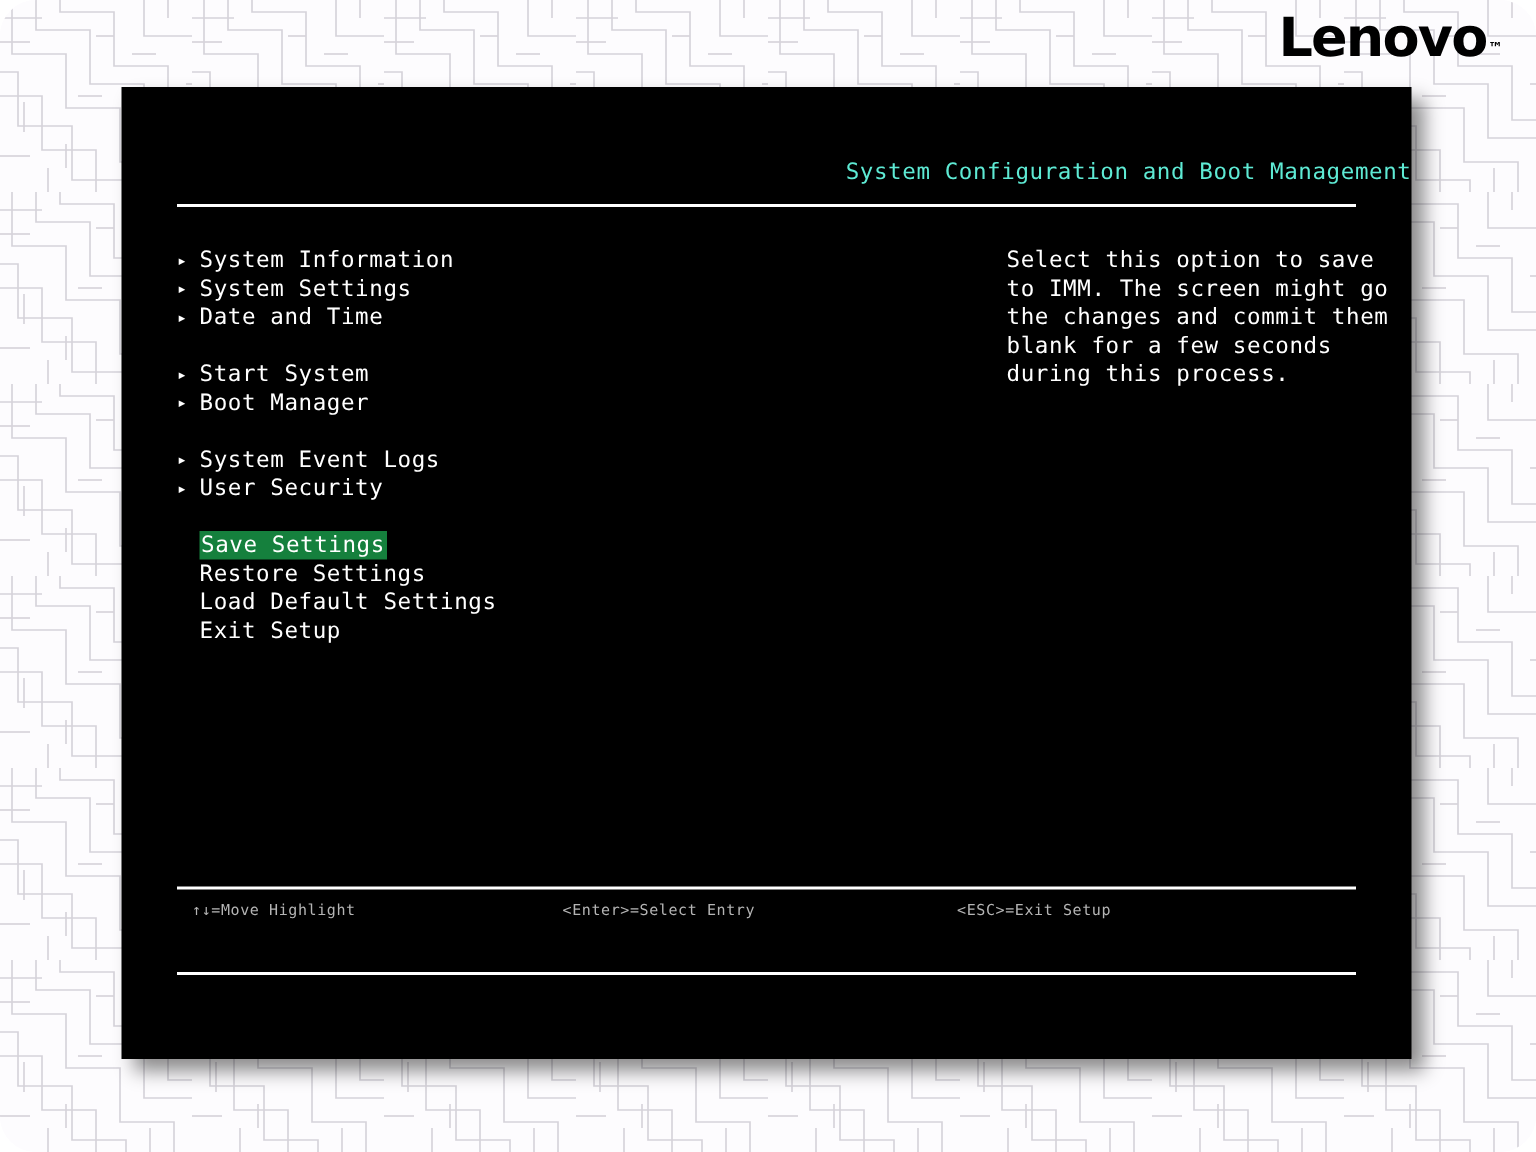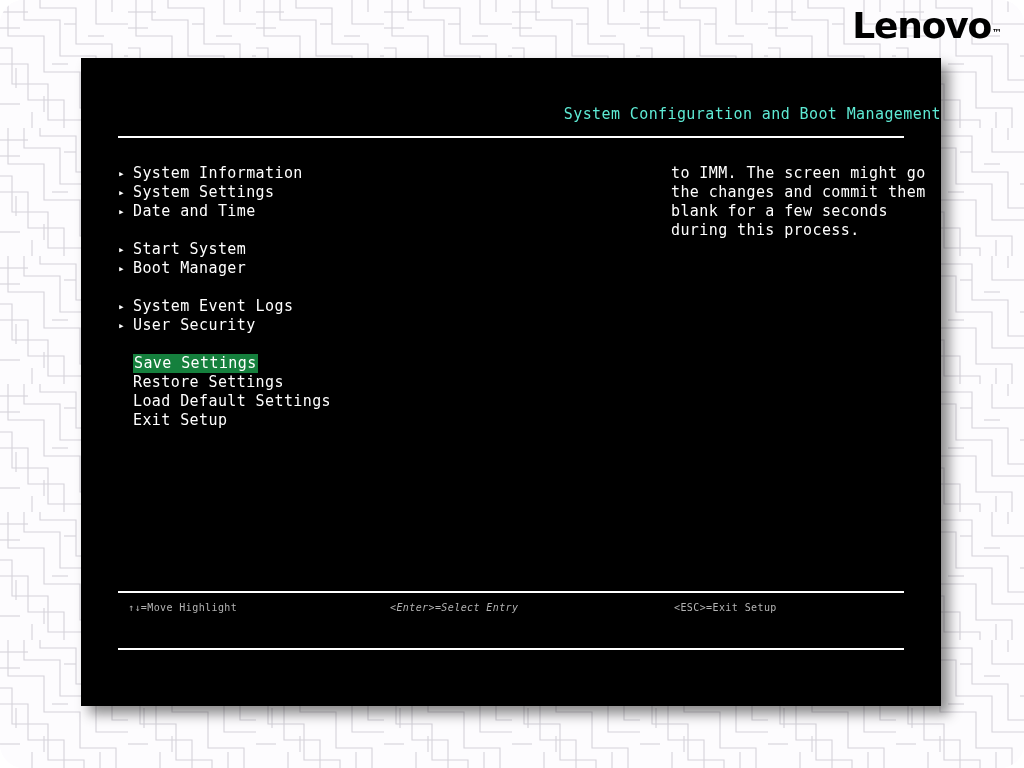--- a/index.html
+++ b/index.html
@@ -154,22 +154,22 @@
   }
   .hint {
     position: absolute;
     top: 0;
     font-size: 10px;
     letter-spacing: 0.4px;
     color: #b4b4b4;
     white-space: nowrap;
   }
   .hint-move  { left: 10px;  }
-  .hint-enter { left: 272px; font-style: italic; }
-  .hint-esc   { left: 520px; margin-left: 36px; }
+  .hint-enter { left: 257px; }
+  .hint-esc   { left: 520px; }
 </style>
 </head>
 <body>
 
 <div id="root">
 
   <svg id="bg-pattern" viewBox="0 0 1024 768" preserveAspectRatio="none">
     <defs>
       <pattern id="maze" x="0" y="0" width="128" height="128" patternUnits="userSpaceOnUse">
         <rect width="128" height="128" fill="#fdfcfe"></rect>
@@ -219,20 +219,21 @@
         <div class="menu-item"><span class="arrow-icon">▸</span><span class="menu-label">System Event Logs</span></div>
         <div class="menu-item"><span class="arrow-icon">▸</span><span class="menu-label">User Security</span></div>
         <div class="menu-gap"></div>
         <div class="menu-item no-arrow selected"><span class="arrow-icon">▸</span><span class="menu-label">Save Settings</span></div>
         <div class="menu-item no-arrow"><span class="arrow-icon">▸</span><span class="menu-label">Restore Settings</span></div>
         <div class="menu-item no-arrow"><span class="arrow-icon">▸</span><span class="menu-label">Load Default Settings</span></div>
         <div class="menu-item no-arrow"><span class="arrow-icon">▸</span><span class="menu-label">Exit Setup</span></div>
       </div>
 
     <div id="help-column">
+        <div class="help-line">Select this option to save</div>
         <div class="help-line">to IMM. The screen might go</div>
         <div class="help-line">the changes and commit them</div>
         <div class="help-line">blank for a few seconds</div>
         <div class="help-line">during this process.</div>
       </div>
 
     <div id="footer-hints">
         <div class="hint hint-move">↑↓=Move Highlight</div>
         <div class="hint hint-enter">&lt;Enter&gt;=Select Entry</div>
         <div class="hint hint-esc">&lt;ESC&gt;=Exit Setup</div>

